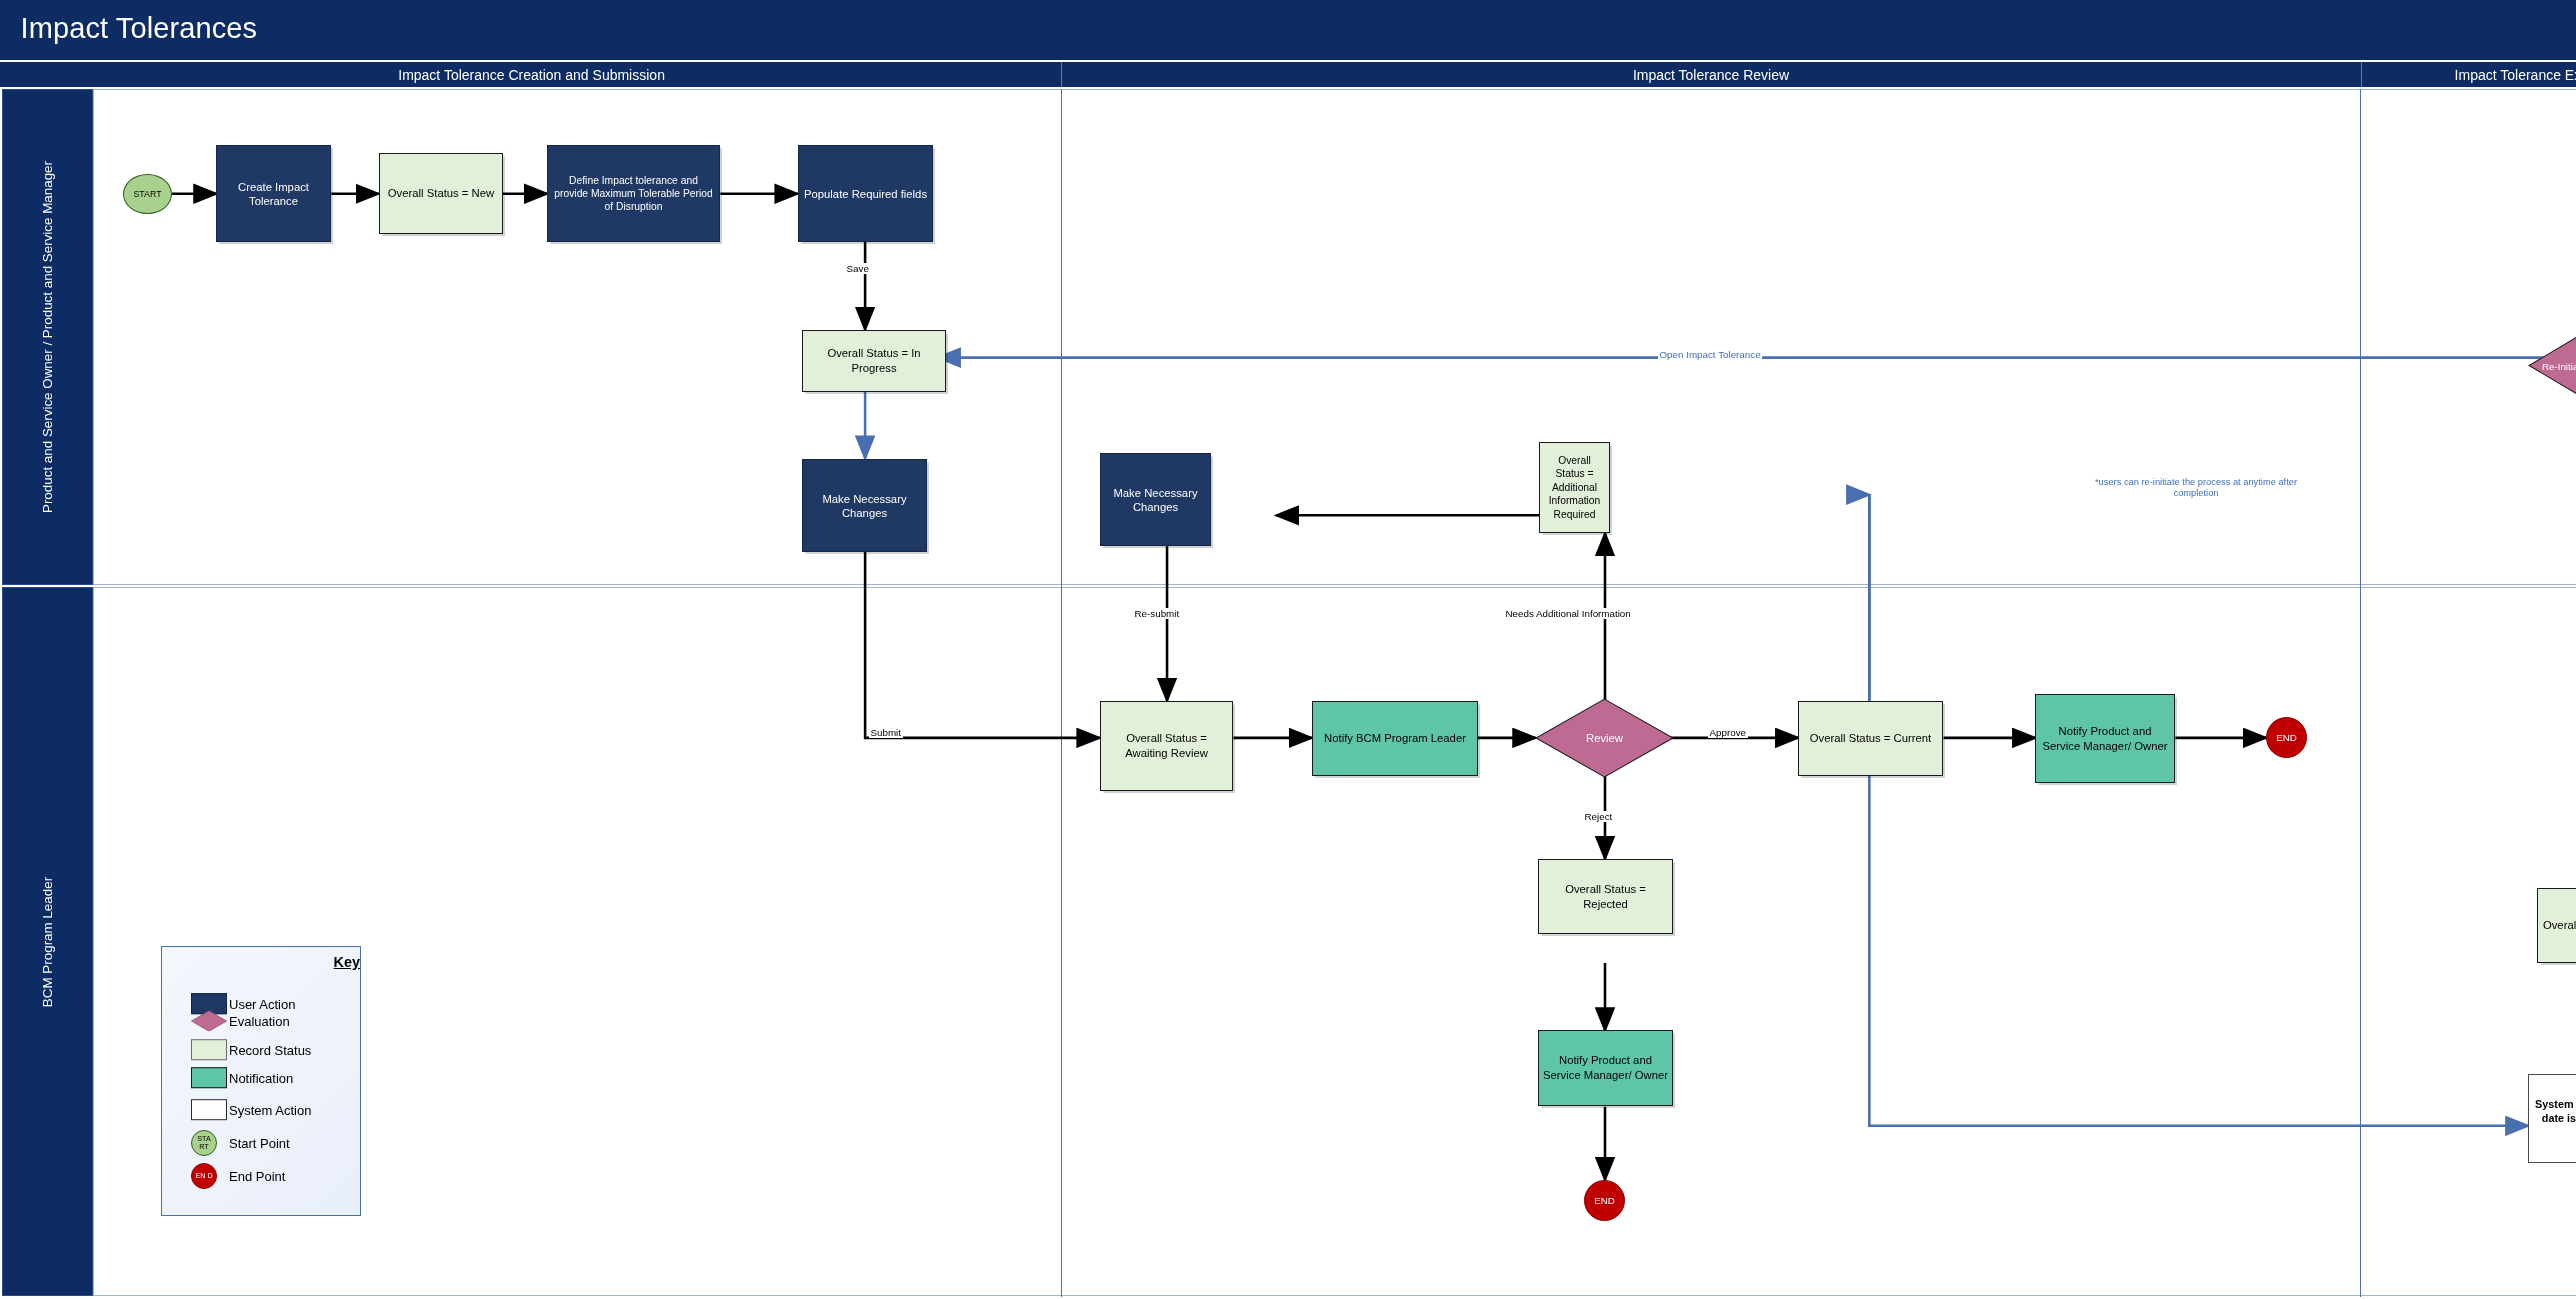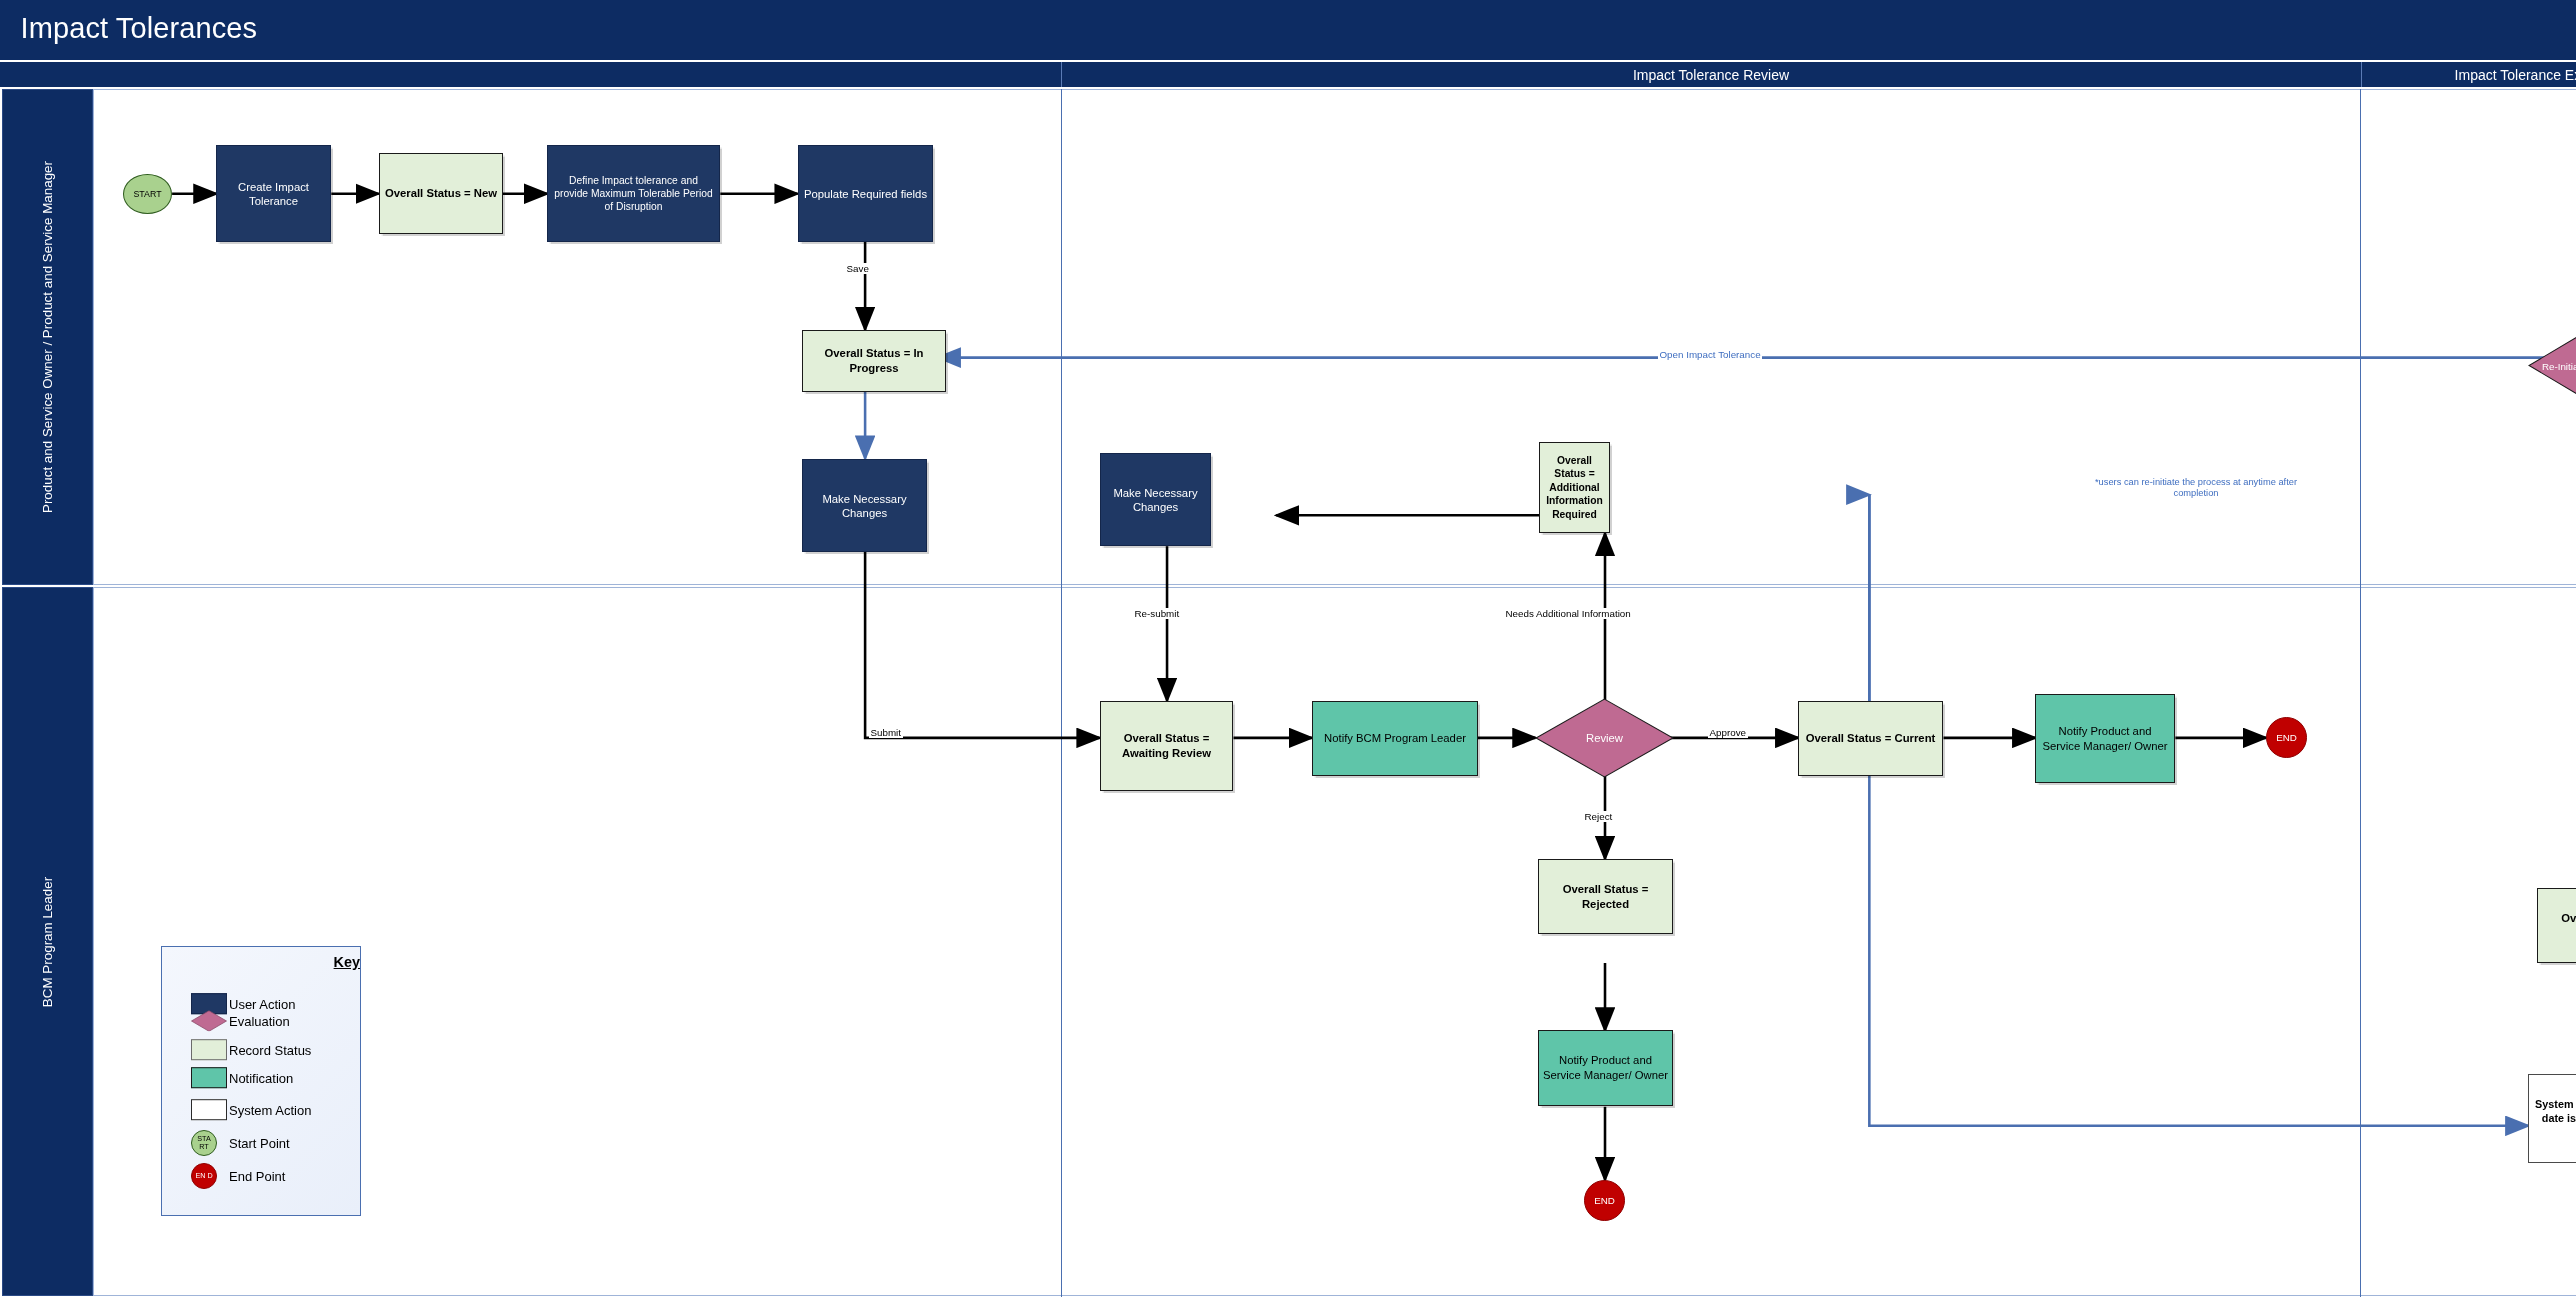--- a/index.html
+++ b/index.html
@@ -31,21 +31,21 @@
   
   #flow{position:absolute;left:0;top:0;width:2804px;height:1300px;pointer-events:none;}
 
   
   .node{position:absolute;box-sizing:border-box;display:flex;align-items:center;justify-content:center;
         text-align:center;padding:2.1px 3.1px;}
   .node span{display:block;width:100%;}
   .n-user{background:#1f3864;color:#ffffff;border:0.5px solid #14264a;font-size:11.3px;line-height:14px;
           box-shadow:1.5px 1.5px 1px rgba(0,0,0,.18);}
   .n-status{background:#e2efd9;color:#000000;border:1px solid #1a1a1a;font-size:11.3px;line-height:15px;
-            box-shadow:1.5px 1.5px 1px rgba(0,0,0,.18);font-weight:bold;}
+            box-shadow:1.5px 1.5px 1px rgba(0,0,0,.18);}
   .n-notif{background:#5fc5a9;color:#000000;border:1px solid #1a1a1a;font-size:11.3px;line-height:15px;
            box-shadow:1.5px 1.5px 1px rgba(0,0,0,.18);}
   .n-system{background:#ffffff;color:#000000;border:0.5px solid #4a4a4a;font-size:10.8px;line-height:14.4px;font-weight:bold;}
 
   
   .diamond{position:absolute;}
   .diamond .lbl{position:absolute;left:0;top:50%;width:100%;transform:translateY(-50%);
                 text-align:center;color:#ffffff;font-size:11.3px;line-height:14.4px;pointer-events:none;}
   .diamond .lbl.sm{font-size:9.8px;line-height:13px;}
 
@@ -83,20 +83,21 @@
 </head>
 <body>
 
 <div id="stage">
 
   <div class="titlebar">
     <div class="t">Impact Tolerances</div>
   </div>
 
   <div class="phaseband"></div>
+  <div class="phase" style="left:2.1px;width:1059px;">Impact Tolerance Creation and Submission</div>
   <div class="phase sep" style="left:1061px;width:1299px;">Impact Tolerance Review</div>
   <div class="phase sep" style="left:2361px;width:442px;">Impact Tolerance Expiration and Initiation</div>
 
   <div class="lanehdr" style="top:89px;width:91px;height:496px;">
     <div class="rot two">Product and Service Owner / Product and Service Manager</div>
   </div>
   <div class="lanehdr" style="top:587px;width:91px;height:709px;">
     <div class="rot">BCM Program Leader</div>
   </div>
 

